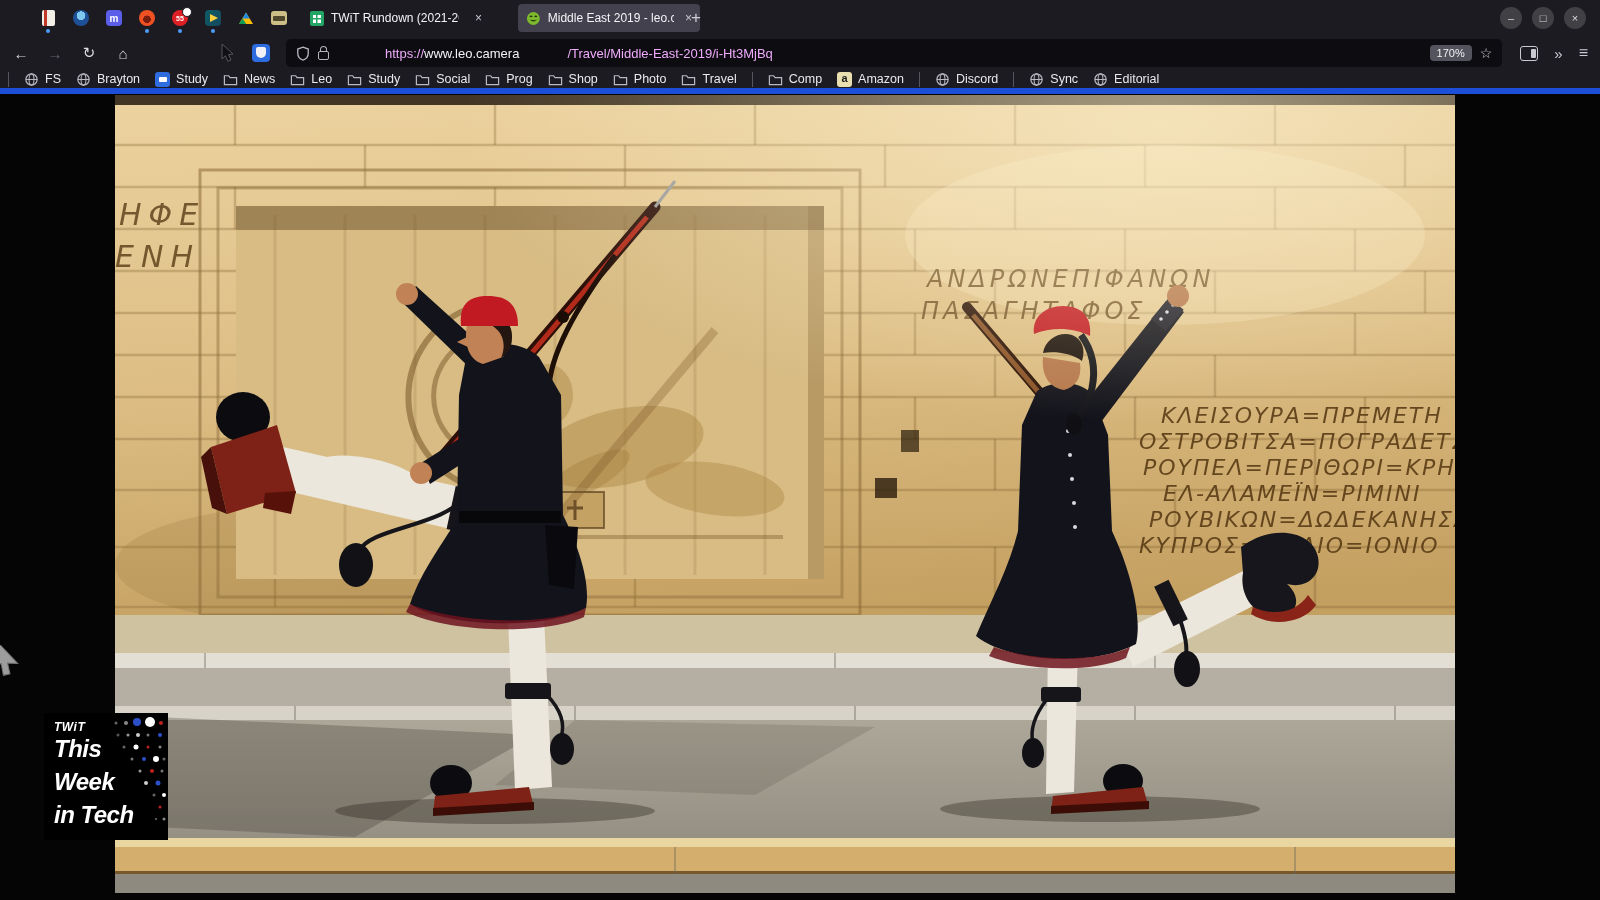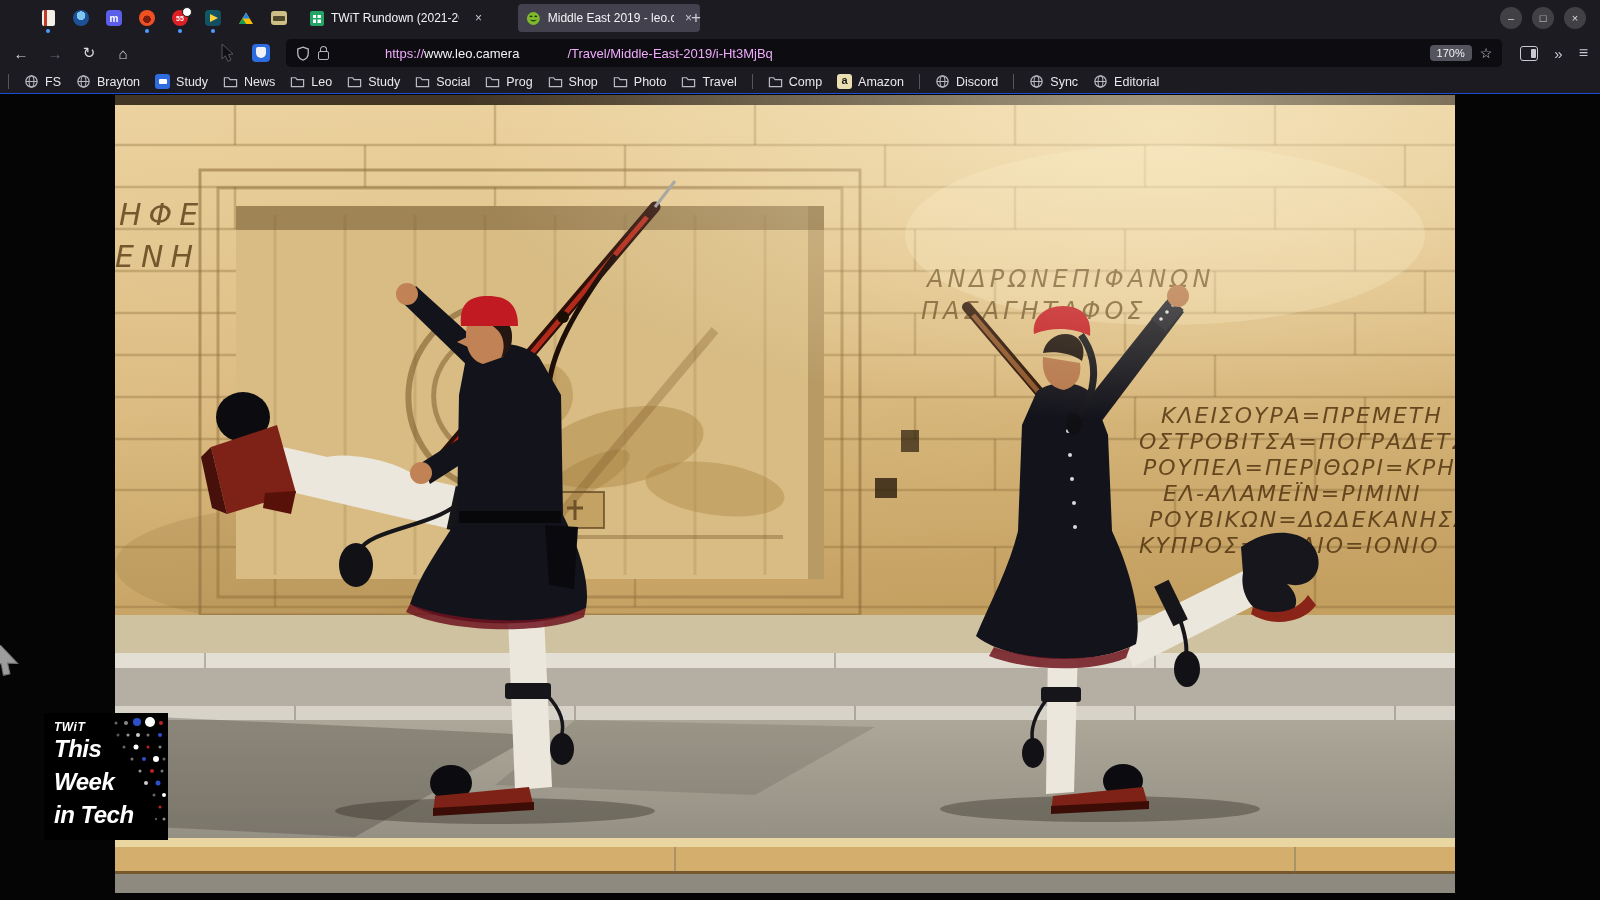--- a/index.html
+++ b/index.html
@@ -55,21 +55,21 @@
   .lock{width:9px;height:7px;border:1.5px solid #b4b4bd;border-radius:2px;position:relative;margin-top:4px;flex:0 0 auto;}
   .lock:before{content:'';position:absolute;top:-6px;left:0.5px;width:5px;height:5px;
      border:1.5px solid #b4b4bd;border-bottom:none;border-radius:4px 4px 0 0;}
   .zoombadge{margin-left:auto;background:#54545f;color:#f1f1f5;font-size:11px;padding:2px 7px;border-radius:4px;flex:0 0 auto;}
   .star{color:#cfcfd8;font-size:14px;flex:0 0 auto;}
   .sidebar-ic{width:16px;height:13px;border:1.6px solid #c9c9d2;border-radius:3px;position:relative;flex:0 0 auto;}
   .sidebar-ic:after{content:'';position:absolute;right:1.5px;top:2px;bottom:2px;width:5px;background:#c9c9d2;border-radius:1px;}
   .chev{color:#c9c9d2;font-size:15px;flex:0 0 auto;}
   .ham{color:#c9c9d2;font-size:16px;flex:0 0 auto;}
   
-  .bookbar{position:absolute;top:70px;left:0;width:1600px;height:24px;background:#1c1b22;border-bottom:1px solid #1d4ed8;
+  .bookbar{position:absolute;top:70px;left:0;width:1600px;height:24px;background:#1c1b22;border-bottom:6px solid #1d4ed8;
      display:flex;align-items:center;padding:0 8px;box-sizing:border-box;gap:15px;font-size:12.5px;color:#e8e8ee;}
   .bm{display:flex;align-items:center;gap:6px;white-space:nowrap;}
   .sep{width:1px;height:15px;background:#55555e;flex:0 0 1px;}
   .amz{width:15px;height:15px;border-radius:3px;background:#e9dfb0;color:#1b1b1b;font-weight:bold;font-size:11px;
      line-height:13px;text-align:center;}
   .blueapp{width:15px;height:15px;border-radius:3px;background:#2f6ce0;display:flex;align-items:center;justify-content:center;}
   .blueapp i{width:8px;height:5px;background:#fff;border-radius:1px;}
   
   .content{position:absolute;top:94px;left:0;width:1600px;height:806px;background:#050505;font-style:italic;}
   .photo{position:absolute;left:115px;top:1px;width:1340px;height:798px;display:block;}

